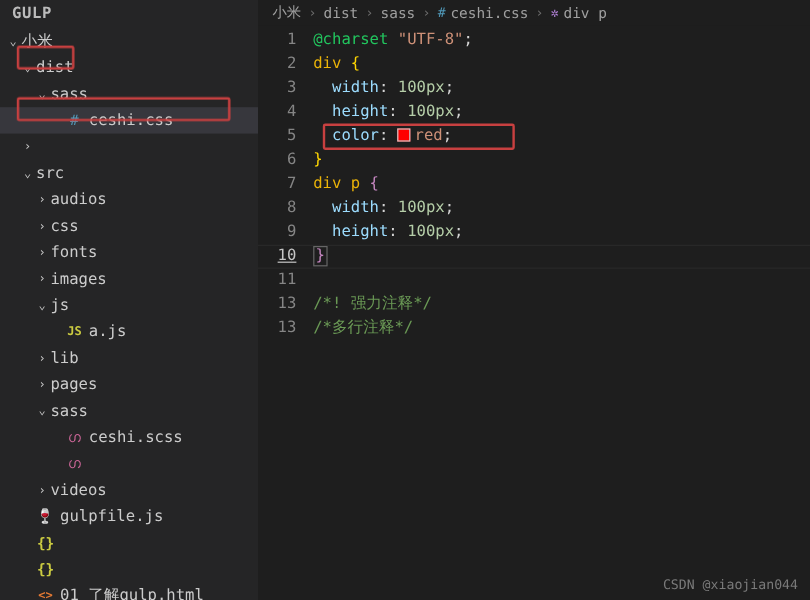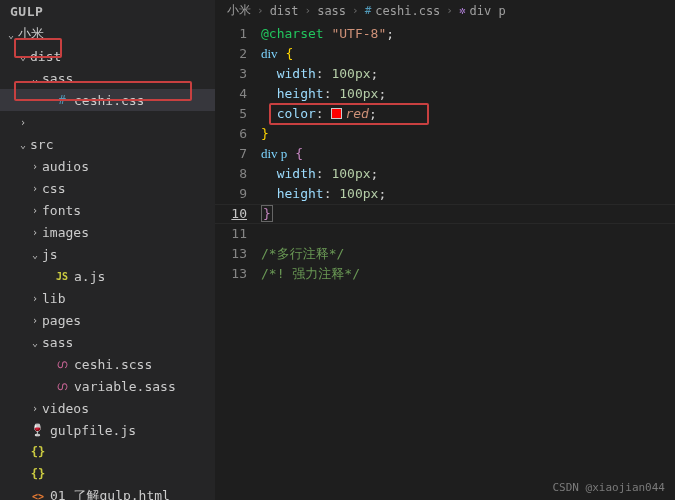--- a/index.html
+++ b/index.html
@@ -43,23 +43,23 @@
   }
   .crumb { display:flex; align-items:center; gap:4px;}
   .sep { color:#6e6e6e; margin:0 4px; font-size:11px;}
   .code { flex:1; display:flex; font-family:Consolas, monospace; font-size:13px; line-height:20px; padding-top:2px; position:relative;}
   .gutter { width:46px; text-align:right; color:#858585; padding-right:14px; user-select:none;}
   .gutter .cur { color:#c6c6c6;text-decoration:underline; }
   .lines { flex:1; position:relative;}
   .ln { height:20px; white-space:pre;}
   .tok-kw { color:#22c55e;}
   .tok-str { color:#ce9178;}
-  .tok-sel { color:#7dd3fc;font-family:Liberation Serif, serif;}
+  .tok-sel { color:#eab308;}
   .tok-prop { color:#9cdcfe;}
-  .tok-val { color:#ce9178;font-style:italic;}
+  .tok-val { color:#ce9178;}
   .tok-num { color:#b5cea8;}
   .tok-punc { color:#d4d4d4;}
   .tok-brace { color:#ffd602;}
   .tok-brace2 { color:#c586c0;}
   .tok-com { color:#6a9955;}
   .swatch { display:inline-block; width:11px; height:11px; border:1px solid #ccc; vertical-align:-1px; margin-right:3px;}
   .swatch.red { background:#ff0000;}
   .hl-box-editor { position:absolute; border:2px solid #c84040; pointer-events:none; border-radius:2px;}
   .cur-line-bg { position:absolute; left:0; right:0; height:20px; border-top:1px solid #282828; border-bottom:1px solid #282828;}
   .watermark { position:absolute; right:10px; bottom:6px; color:#7a7a7a; font-size:11px;}
@@ -137,21 +137,20 @@
         <span class="label">sass</span>
       </div>
     <div class="node" style="padding-left:40px">
         <span class="chev"></span>
         <span class="icon i-sass">ഗ</span>
         <span class="label">ceshi.scss</span>
       </div>
     <div class="node" style="padding-left:40px">
         <span class="chev"></span>
         <span class="icon i-sass">ഗ</span>
-        <span class="label">variable.sass</span>
       </div>
     <div class="node" style="padding-left:28px">
         <span class="chev">›</span>
         <span class="label">videos</span>
       </div>
 
     <div class="node" style="padding-left:16px">
         <span class="chev"></span>
         <span class="icon i-gulp">🍷</span>
         <span class="label">gulpfile.js</span>
@@ -223,21 +222,21 @@
       <div class="ln"><span class="tok-sel">div</span> <span class="tok-brace">{</span></div>
       <div class="ln">  <span class="tok-prop">width</span><span class="tok-punc">:</span> <span class="tok-num">100px</span><span class="tok-punc">;</span></div>
       <div class="ln">  <span class="tok-prop">height</span><span class="tok-punc">:</span> <span class="tok-num">100px</span><span class="tok-punc">;</span></div>
       <div class="ln">  <span class="tok-prop">color</span><span class="tok-punc">:</span> <span class="swatch red"></span><span class="tok-val">red</span><span class="tok-punc">;</span></div>
       <div class="ln"><span class="tok-brace">}</span></div>
       <div class="ln"><span class="tok-sel">div p</span> <span class="tok-brace2">{</span></div>
       <div class="ln">  <span class="tok-prop">width</span><span class="tok-punc">:</span> <span class="tok-num">100px</span><span class="tok-punc">;</span></div>
       <div class="ln">  <span class="tok-prop">height</span><span class="tok-punc">:</span> <span class="tok-num">100px</span><span class="tok-punc">;</span></div>
       <div class="ln"><span class="tok-brace2" style="border:1px solid #666;padding:0 1px">}</span></div>
       <div class="ln"></div>
+      <div class="ln"><span class="tok-com">/*! 强力注释*/</span></div>
       <div class="ln"><span class="tok-com">/*多行注释*/</span></div>
-      <div class="ln"><span class="tok-com">/*! 强力注释*/</span></div>
 
       <div class="hl-box-editor" style="left:8px; top:79px; width:160px; height:22px;"></div>
     </div>
   </div>
 
   <div class="watermark">CSDN @xiaojian044</div>
 </div>
 
 </body></html>

